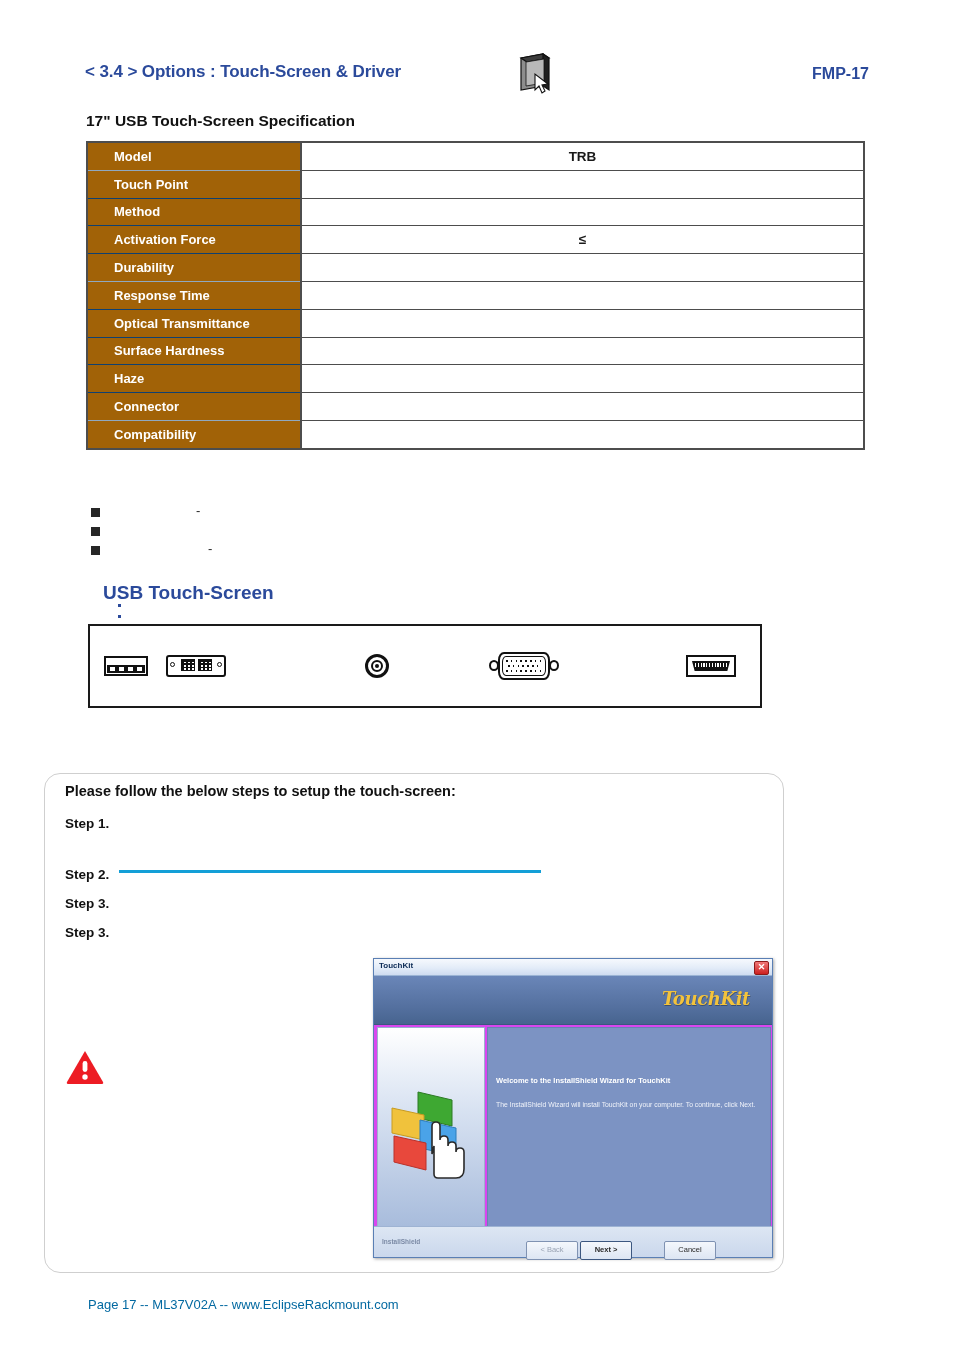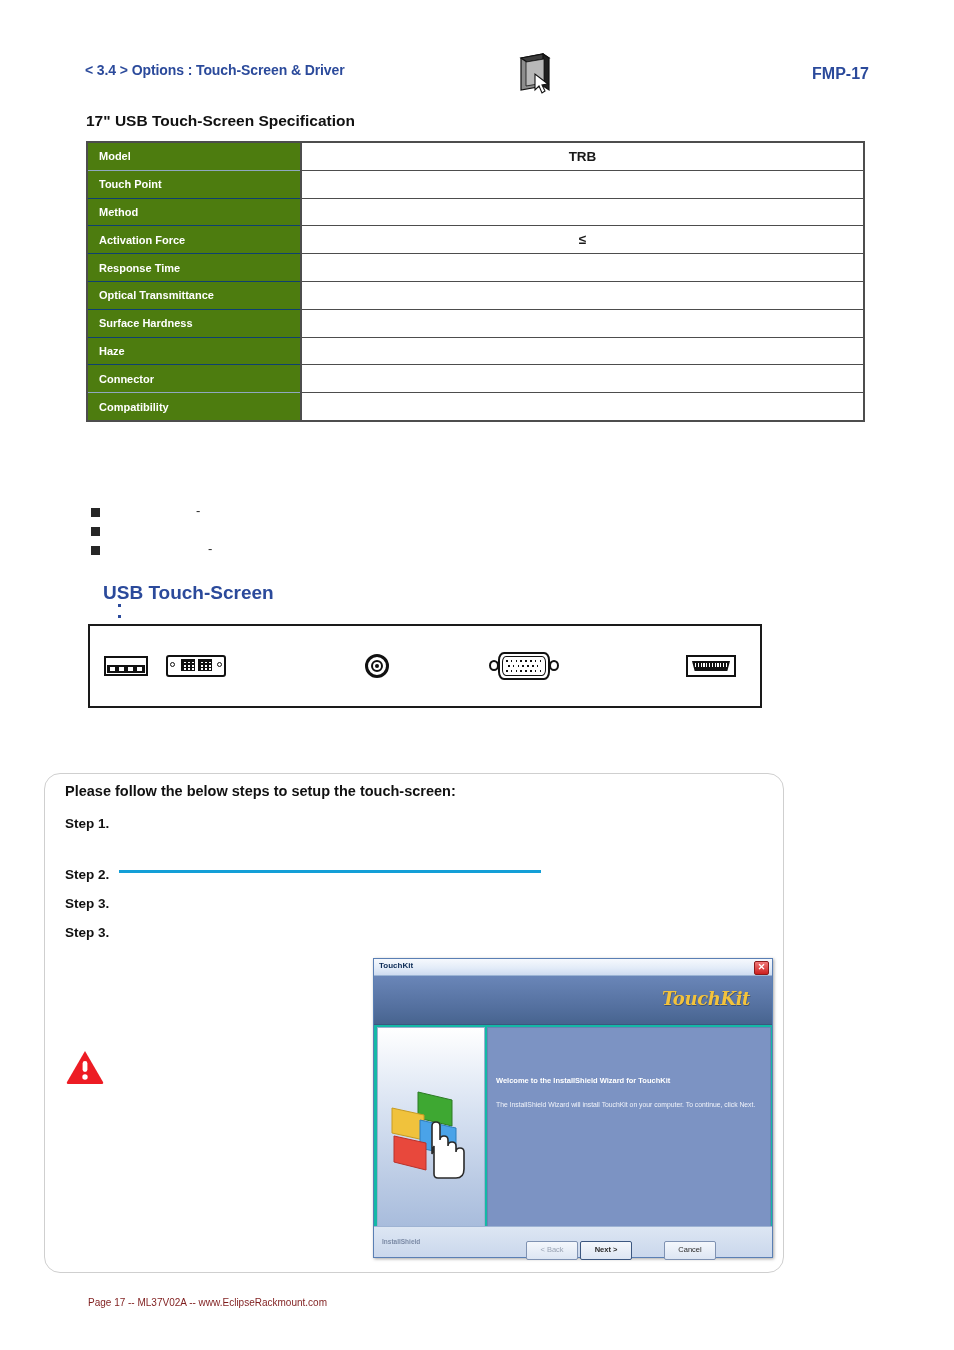--- a/index.html
+++ b/index.html
@@ -21,21 +21,21 @@
     position: absolute;
     left: 85px;
     top: 58px;
     width: 784px;
     height: 40px;
   }
   .header-title {
     position: absolute;
     left: 0;
     top: 4px;
-    font-size: 14px;
+    font-size: 17px;
     font-weight: bold;
     color: #2b4a9b;
     letter-spacing: -0.1px;
     white-space: nowrap;
   }
   .header-icon {
     position: absolute;
     left: 428px;
     top: -6px;
     width: 44px;
@@ -74,25 +74,25 @@
   .spec-table td {
     padding: 0;
     margin: 0;
     height: 26.8px;
     vertical-align: middle;
   }
   .spec-table col.c-label { width: 214px; }
   .spec-table col.c-value { width: 563px; }
 
   td.label-cell {
-    background: #4d7c0f;
+    background: #a16207;
     color: #ffffff;
-    font-size: 11px;
-    font-weight: bold;
-    padding-left: 11px;
+    font-size: 13px;
+    font-weight: bold;
+    padding-left: 26px;
     border-bottom: 1px solid #0e4071;
     border-right: 2px solid #4d4d4d;
   }
   td.label-cell.grp-end {
     border-bottom: 1px solid #8fa8c0;
   }
   td.value-cell {
     background: #ffffff;
     color: #1a1a1a;
     font-size: 13.5px;
@@ -311,21 +311,21 @@
   }
 
   
   .tk-dialog {
     position: absolute;
     left: 372px;
     top: 957px;
     width: 400px;
     height: 300px;
     border: 1px solid #5a7fb4;
-    background: #14b8a6;
+    background: #d946ef;
     box-shadow: 1px 1px 3px rgba(0,0,0,0.35);
     box-sizing: border-box;
     font-family: "Liberation Sans", sans-serif;
   }
   .tk-titlebar {
     position: absolute;
     left: 0; top: 0; right: 0;
     height: 16px;
     background: linear-gradient(to bottom, #f6f9fd 0%, #e3ecf8 55%, #cfdcf0 100%);
     border-bottom: 1px solid #9bb4d4;
@@ -427,22 +427,22 @@
   }
   .tk-btn-back { left: 152px; width: 50px; color: #9aa4b5; }
   .tk-btn-next { left: 206px; width: 50px; border: 1.5px solid #3c5780; font-weight: bold; }
   .tk-btn-cancel { left: 290px; width: 50px; }
 
   
   .page-footer {
     position: absolute;
     left: 88px;
     top: 1297px;
-    font-size: 10px;
-    color: #7f1d1d;
+    font-size: 13px;
+    color: #0369a1;
   }
 </style>
 </head>
 <body>
 
 <div class="header">
   <div class="header-title">&lt; 3.4 &gt; Options : Touch-Screen &amp; Driver</div>
   <div class="header-icon">
     <svg width="44" height="44" viewBox="0 0 44 44">
       <polygon points="8,6 30,2 30,34 8,38" fill="#8d8d8d" stroke="#111" stroke-width="1.2"></polygon>
@@ -471,20 +471,24 @@
       <td class="label-cell">Touch Point</td>
       <td class="value-cell"></td>
     </tr>
     <tr>
       <td class="label-cell">Method</td>
       <td class="value-cell"></td>
     </tr>
     <tr>
       <td class="label-cell">Activation Force</td>
       <td class="value-cell value-le">≤</td>
+    </tr>
+    <tr>
+      <td class="label-cell grp-end">Durability</td>
+      <td class="value-cell"></td>
     </tr>
     <tr>
       <td class="label-cell">Response Time</td>
       <td class="value-cell"></td>
     </tr>
     <tr>
       <td class="label-cell">Optical Transmittance</td>
       <td class="value-cell"></td>
     </tr>
     <tr>

